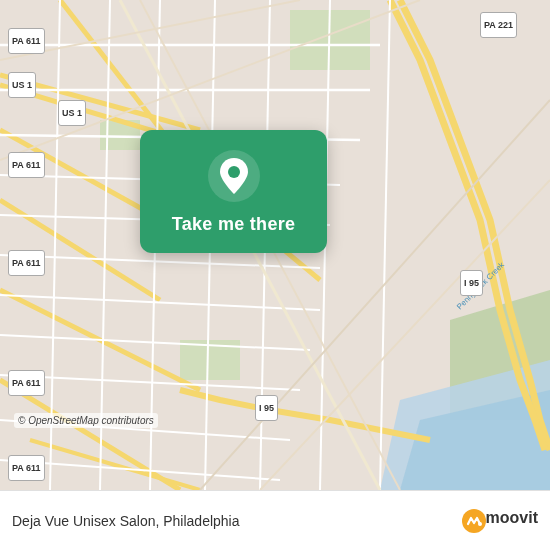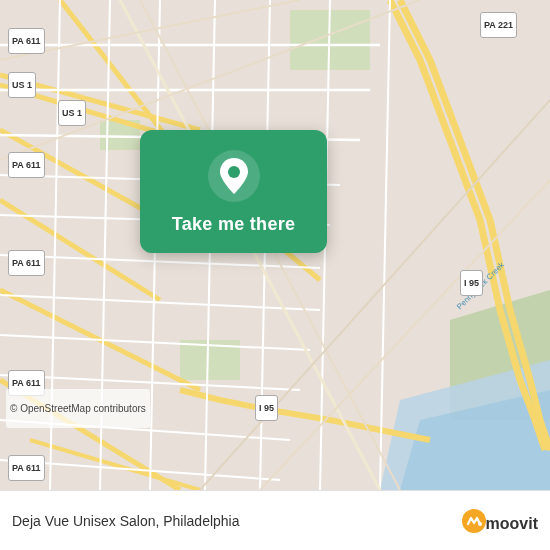--- a/index.html
+++ b/index.html
@@ -35,21 +35,21 @@
       background: #ffffff;
       display: flex;
       align-items: center;
       padding: 0 12px;
       border-top: 1px solid #e0e0e0;
     }
 
     #moovit-logo {
       margin-left: auto;
       display: flex;
-      align-items: flex-end;
+      align-items: flex-start;
       gap: 0;
     }
 
     .moovit-text {
       font-size: 16px;
       font-weight: bold;
       color: #333;
     }
 
     .moovit-icon {
@@ -92,27 +92,28 @@
       color: white;
       font-size: 18px;
       font-weight: bold;
       letter-spacing: 0.3px;
     }
 
     
     #attribution {
       position: absolute;
       bottom: 62px;
-      left: 6px;
+      left: 14px;
       font-size: 10px;
       color: #444;
       background: rgba(255,255,255,0.7);
-      padding: 14px 4px;
+      padding: 2px 4px;
       border-radius: 3px;
       z-index: 5;
+      font-style: italic;
     }
 
     
     .road-label {
       position: absolute;
       font-size: 9px;
       font-weight: bold;
       color: #333;
       background: #fff;
       border: 1px solid #aaa;

